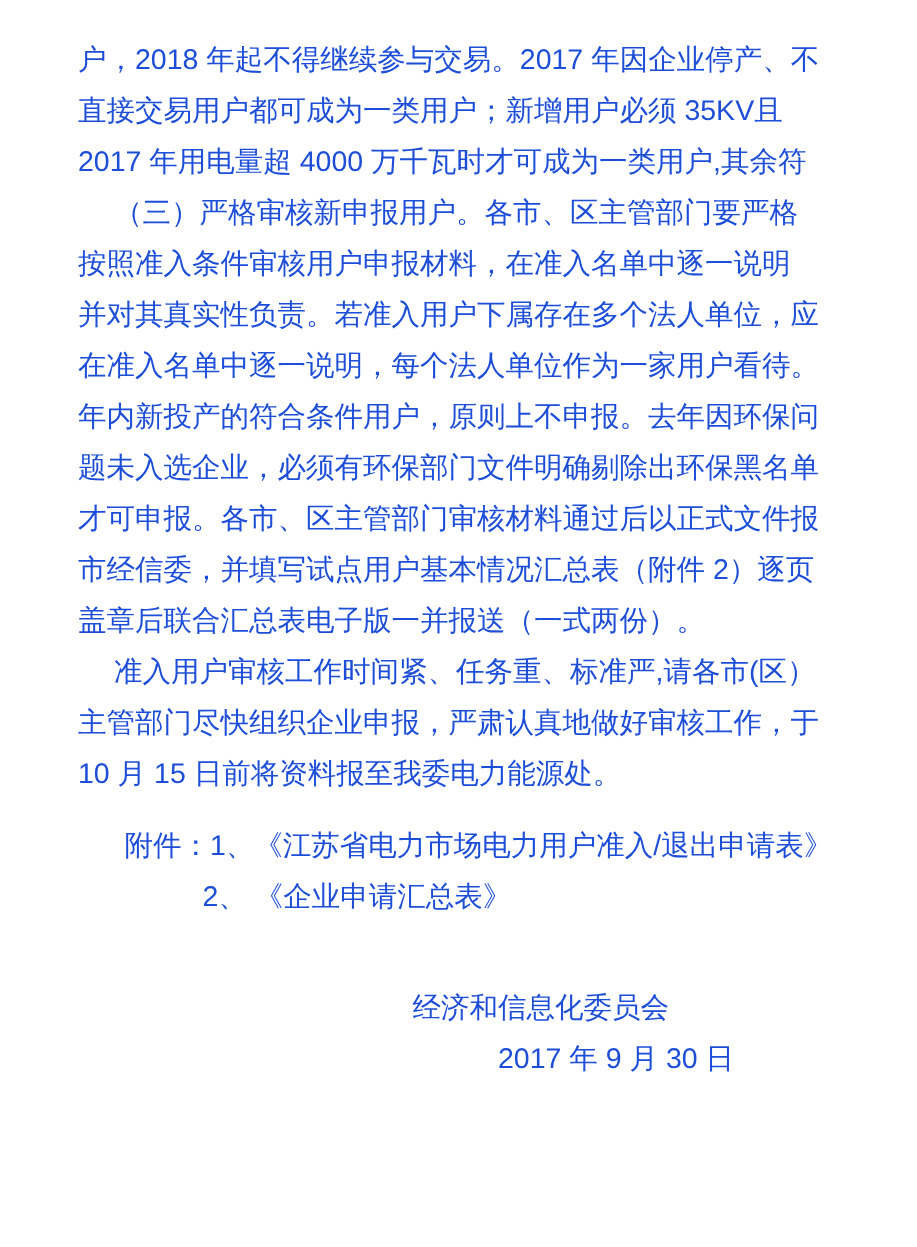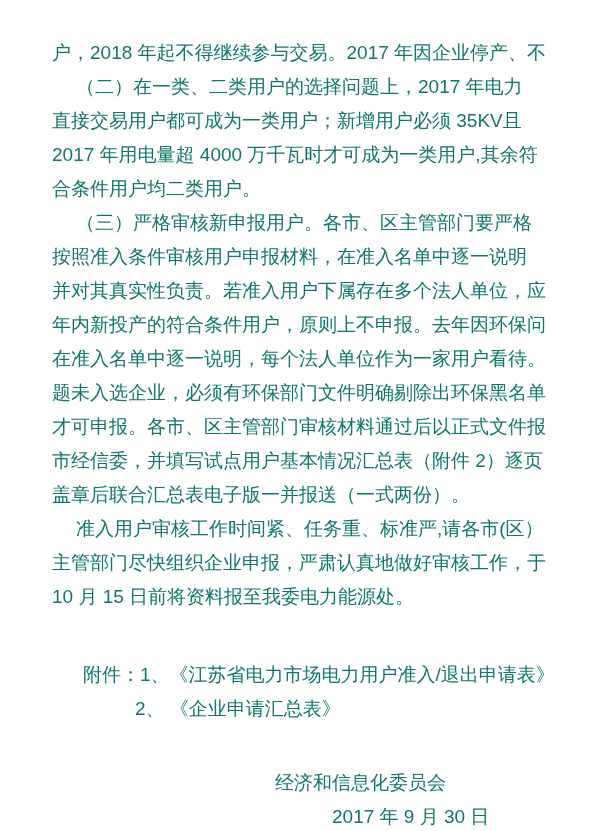--- a/index.html
+++ b/index.html
@@ -2,50 +2,48 @@
 <html><head>
 <meta charset="utf-8">
 <style>
   html, body { margin: 0; padding: 0; background: #ffffff; }
   .page {
     position: relative;
     width: 611px;
     height: 831px;
     background: #ffffff;
     box-sizing: border-box;
-    padding: 36px 28px 0 52px;
+    padding: 24px 28px 0 52px;
     font-family: "Liberation Sans", sans-serif;
     font-size: 19px;
     line-height: 34px;
-    color: #0f766e;
+    color: #1d4ed8;
     overflow: hidden;
   }
   .ln { white-space: nowrap; }
   .ind { text-indent: 24px; }          
-  .att-block { margin-top: 44px; }     
+  .att-block { margin-top: 14px; }     
   .att1 { padding-left: 31px; }        
   .att2 { padding-left: 83px; }        
   .sig-org  { padding-left: 223px; margin-top: 40px; }   
   .sig-date { padding-left: 280px; }   
 </style>
 </head>
 <body>
 
 <div class="page">
 
   <div class="ln">户，2018 年起不得继续参与交易。2017 年因企业停产、不</div>
-  <div class="ln ind">（二）在一类、二类用户的选择问题上，2017 年电力</div>
   <div class="ln">直接交易用户都可成为一类用户；新增用户必须 35KV且</div>
   <div class="ln">2017 年用电量超 4000 万千瓦时才可成为一类用户,其余符</div>
-  <div class="ln">合条件用户均二类用户。</div>
   <div class="ln ind">（三）严格审核新申报用户。各市、区主管部门要严格</div>
   <div class="ln">按照准入条件审核用户申报材料，在准入名单中逐一说明</div>
   <div class="ln">并对其真实性负责。若准入用户下属存在多个法人单位，应</div>
+  <div class="ln">在准入名单中逐一说明，每个法人单位作为一家用户看待。</div>
   <div class="ln">年内新投产的符合条件用户，原则上不申报。去年因环保问</div>
-  <div class="ln">在准入名单中逐一说明，每个法人单位作为一家用户看待。</div>
   <div class="ln">题未入选企业，必须有环保部门文件明确剔除出环保黑名单</div>
   <div class="ln">才可申报。各市、区主管部门审核材料通过后以正式文件报</div>
   <div class="ln">市经信委，并填写试点用户基本情况汇总表（附件 2）逐页</div>
   <div class="ln">盖章后联合汇总表电子版一并报送（一式两份）。</div>
   <div class="ln ind">准入用户审核工作时间紧、任务重、标准严,请各市(区）</div>
   <div class="ln">主管部门尽快组织企业申报，严肃认真地做好审核工作，于</div>
   <div class="ln">10 月 15 日前将资料报至我委电力能源处。</div>
 
   <div class="att-block">
     <div class="ln att1">附件：1、《江苏省电力市场电力用户准入/退出申请表》</div>

